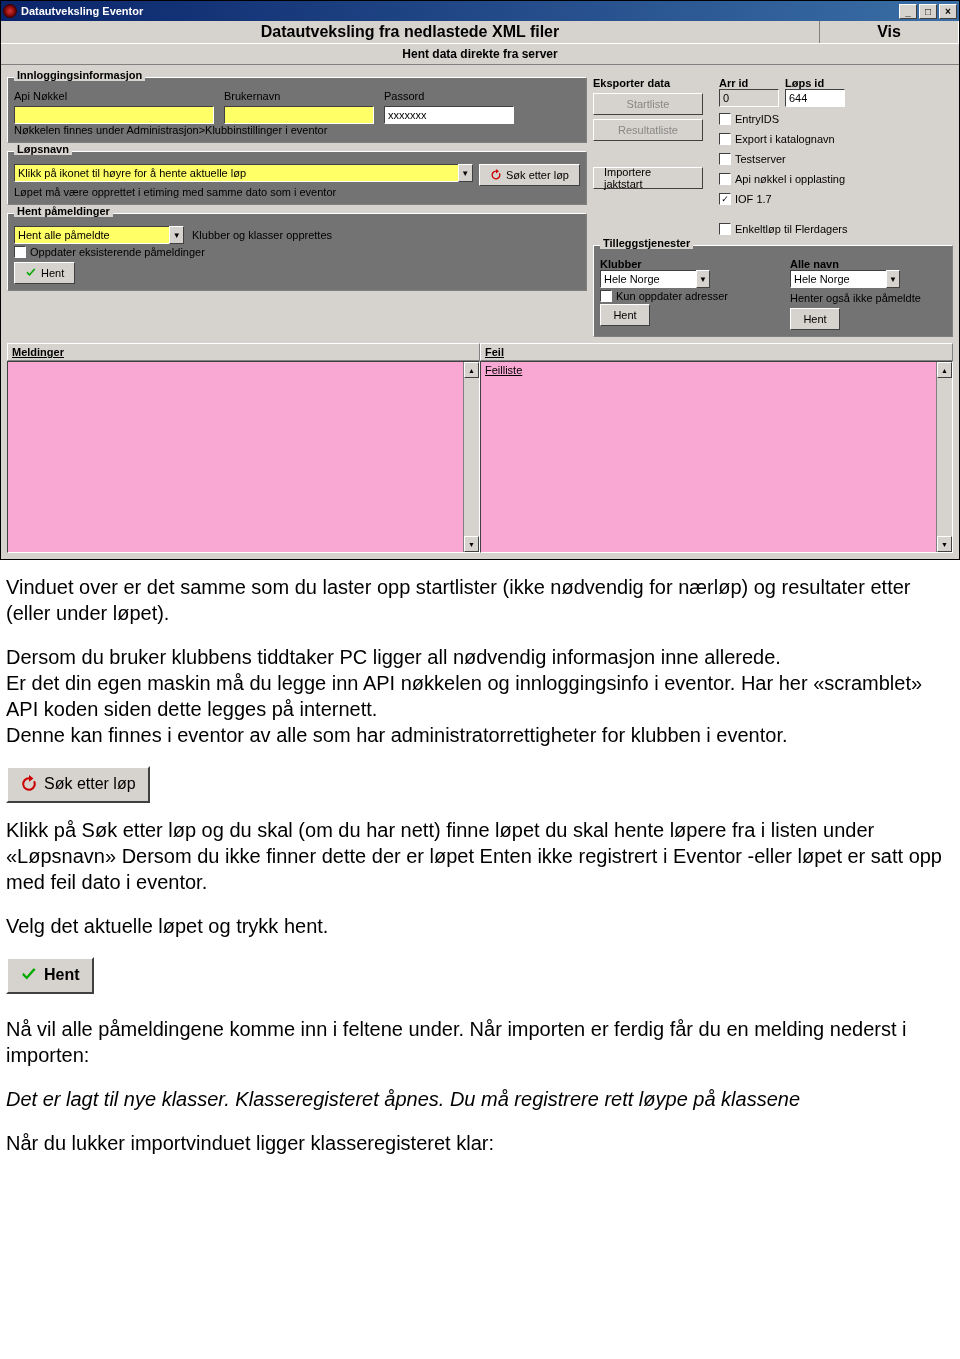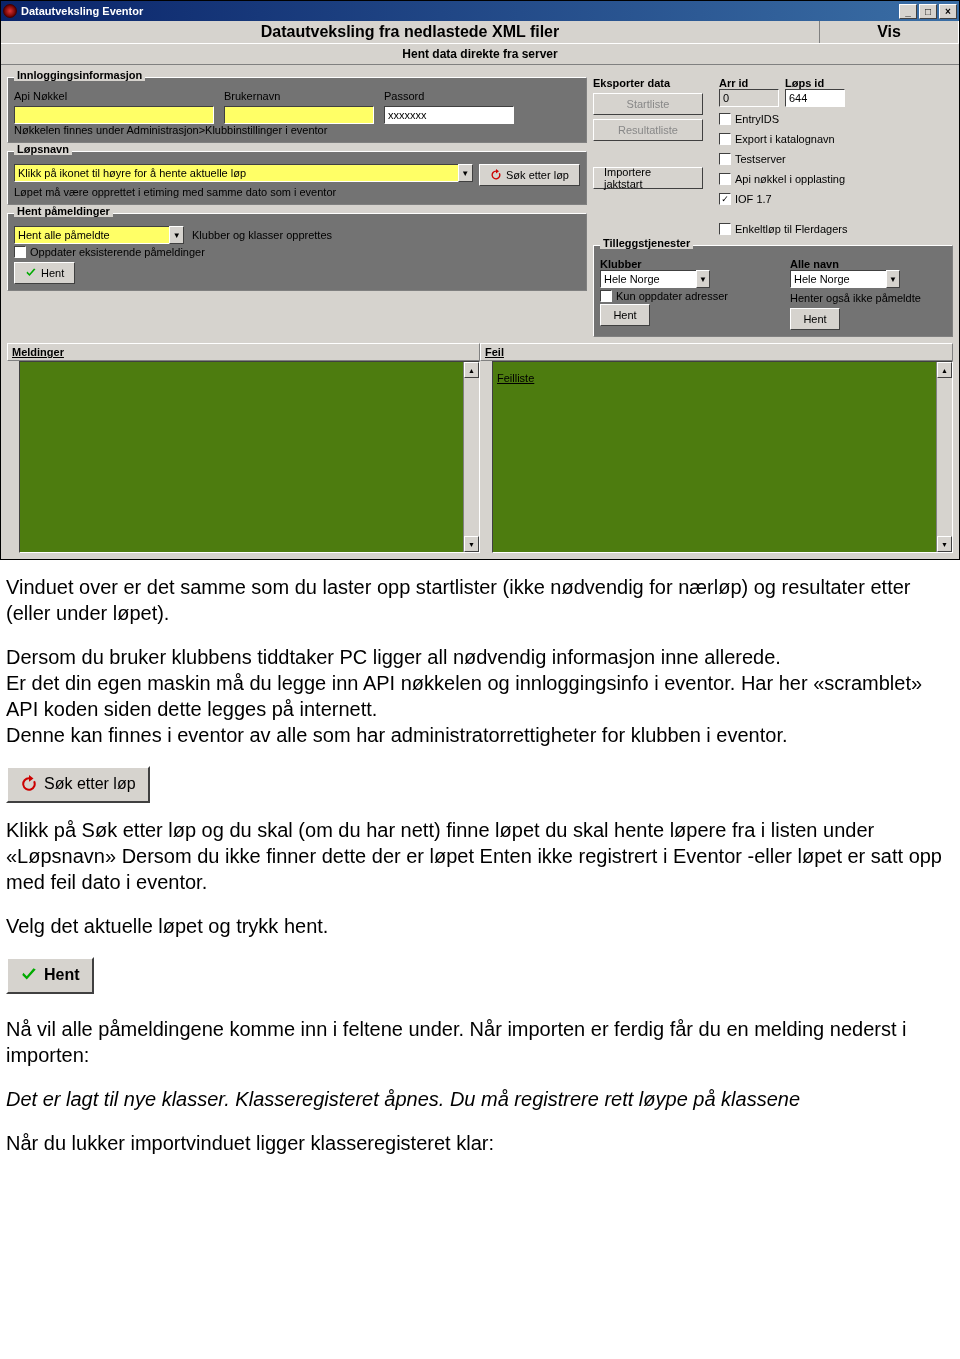--- a/index.html
+++ b/index.html
@@ -184,28 +184,27 @@
   }
   .pane-split .hdr {
     background:#d6d3ce;
     font-weight:bold;
     padding:2px 4px;
     border:1px solid #fff;
     border-right-color:#808080; border-bottom-color:#808080;
   }
   .pane-split .body {
     flex:1;
-    background:#4d7c0f;
+    background:#f9a8d4;
     border:1px solid #808080;
     border-top-color:#404040; border-left-color:#404040;
     border-right-color:#fff; border-bottom-color:#fff;
     position:relative;
     font-size:11px;
-    padding:10px 4px;
-    margin-left:12px;
+    padding:2px 4px;
   }
   .vscroll {
     position:absolute; top:0; right:0; bottom:0;
     width:16px;
     background:#d6d3ce;
     border-left:1px solid #808080;
   }
   .vscroll .sbtn {
     position:absolute; left:0; right:0; height:16px;
     background:#d6d3ce;

